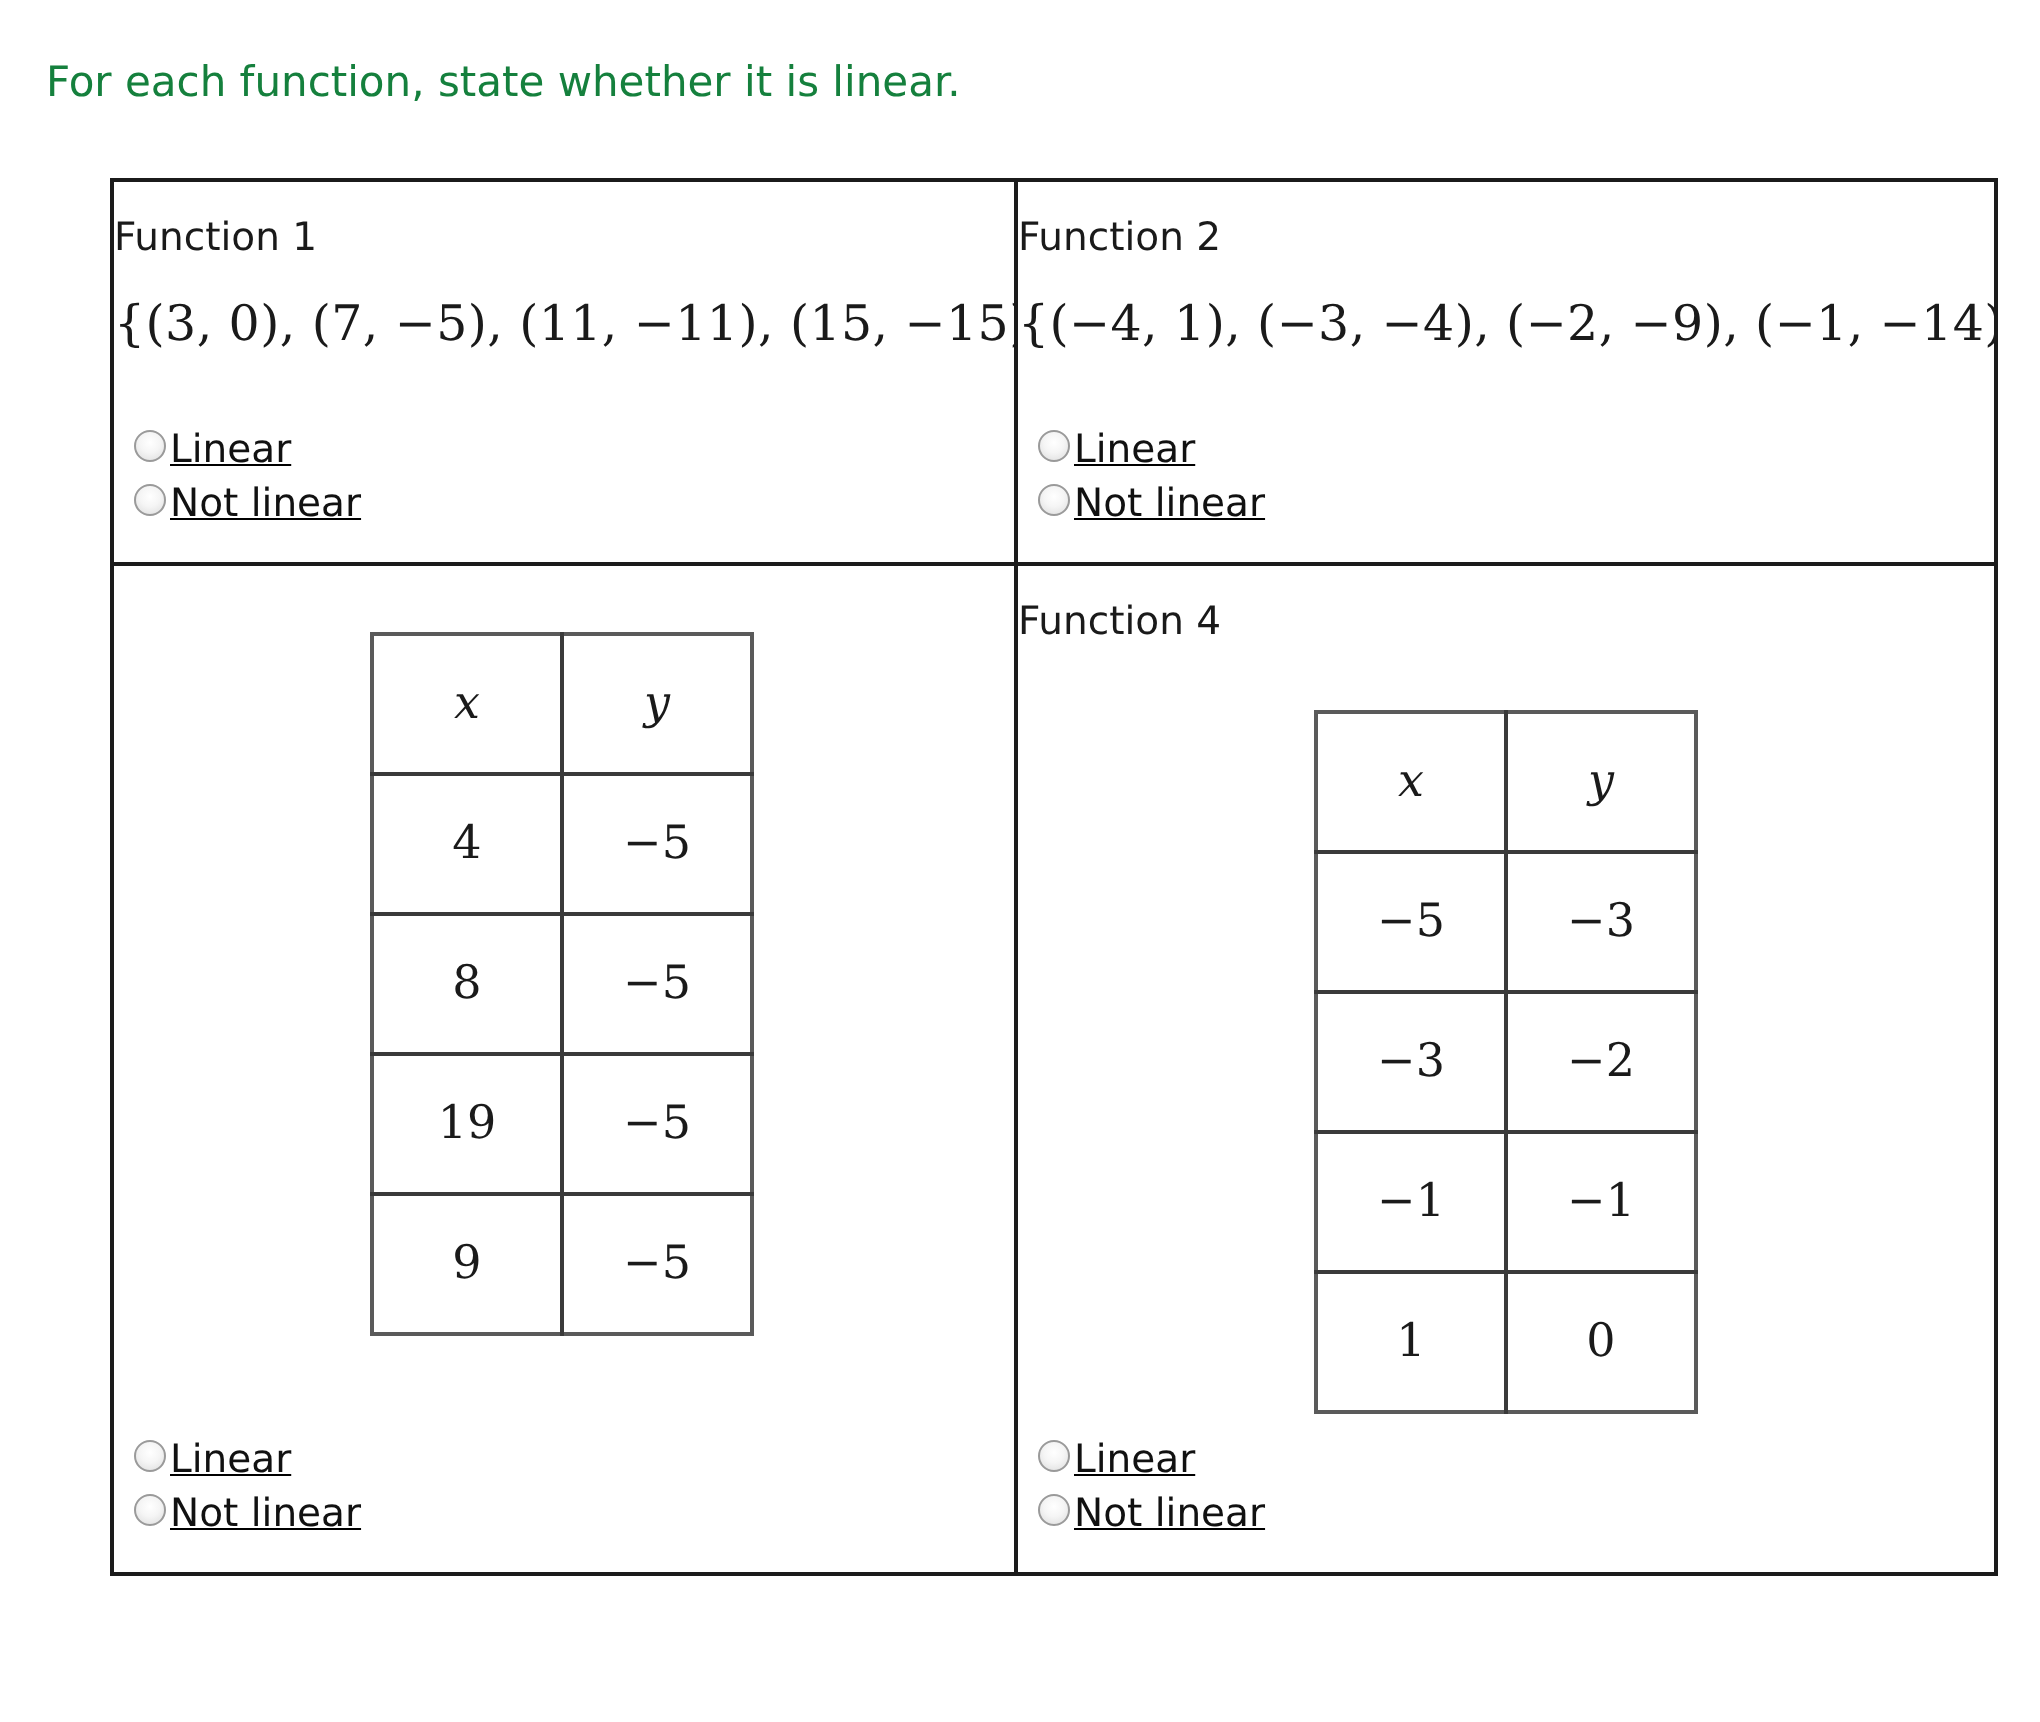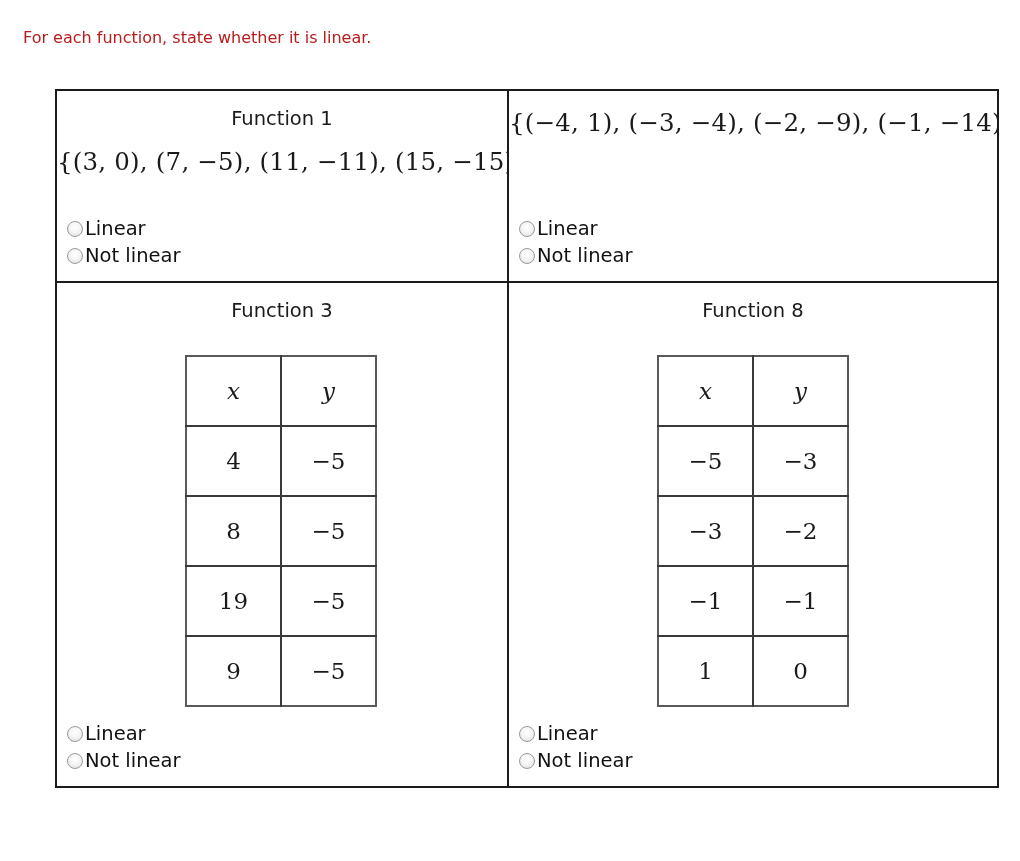--- a/index.html
+++ b/index.html
@@ -15,23 +15,23 @@
     color: #000000;
     position: relative;
     overflow: hidden;
   }
 
   
   .prompt {
     position: absolute;
     left: 23px;
     top: 28px;
-    font-size: 16px;
+    font-size: 21px;
     line-height: 1.25;
-    color: #b91c1c;
+    color: #15803d;
     white-space: nowrap;
   }
 
   
   .grid {
     position: absolute;
     left: 55px;
     top: 89px;
     width: 944px;
     height: 699px;
@@ -44,21 +44,21 @@
   .cell {
     box-sizing: border-box;
     position: relative;
     padding: 0;
     overflow: hidden;
   }
   .cell.col-left  { border-right: 2px solid #1b1b1b; }
   .cell.row-top   { border-bottom: 2px solid #1b1b1b; }
 
   .fn-title {
-    text-align: center;
+    text-align: left;
     font-size: 19.5px;
     color: #1a1a1a;
     margin-top: 16px;
     line-height: 1.2;
   }
 
   
   .mathline {
     font-family: "DejaVu Serif", "Liberation Serif", serif;
     font-size: 25px;
@@ -72,23 +72,24 @@
   .cell.fn2 .mathline { font-size: 24.5px; }
 
   
   .choices {
     position: absolute;
     left: 10px;
     bottom: 12px;
   }
   .choice {
     display: flex;
-    align-items: center;
+    align-items: flex-start;
     height: 27px;
     cursor: pointer;
+    text-decoration: underline;
   }
   .radio {
     width: 16px;
     height: 16px;
     border-radius: 50%;
     border: 1px solid #9a9a9a;
     background: radial-gradient(circle at 50% 38%, #ffffff 0%, #f5f5f5 45%, #dcdcdc 100%);
     box-sizing: border-box;
     flex: 0 0 auto;
     margin-right: 2px;
@@ -150,35 +151,35 @@
         <span class="choice-label">Linear</span>
       </div>
       <div class="choice">
         <span class="radio"></span>
         <span class="choice-label">Not linear</span>
       </div>
     </div>
   </div>
 
   <div class="cell row-top fn2">
+    <div class="fn-title">Function 2</div>
     <div class="mathline">{(−4, 1), (−3, −4), (−2, −9), (−1, −14)}</div>
     <div class="choices">
       <div class="choice">
         <span class="radio"></span>
         <span class="choice-label">Linear</span>
       </div>
       <div class="choice">
         <span class="radio"></span>
         <span class="choice-label">Not linear</span>
       </div>
     </div>
   </div>
 
   <div class="cell col-left fn3">
-    <div class="fn-title">Function 3</div>
     <div class="xy-wrap">
       <table class="xy-table fn3-table-offset">
         <tbody>
           <tr>
             <th class="first-col">x</th>
             <th>y</th>
           </tr>
           <tr>
             <td class="first-col">4</td>
             <td>−5</td>
@@ -204,21 +205,21 @@
         <span class="choice-label">Linear</span>
       </div>
       <div class="choice">
         <span class="radio"></span>
         <span class="choice-label">Not linear</span>
       </div>
     </div>
   </div>
 
   <div class="cell fn4">
-    <div class="fn-title">Function 8</div>
+    <div class="fn-title">Function 4</div>
     <div class="xy-wrap">
       <table class="xy-table">
         <tbody>
           <tr>
             <th class="first-col">x</th>
             <th>y</th>
           </tr>
           <tr>
             <td class="first-col">−5</td>
             <td>−3</td>

